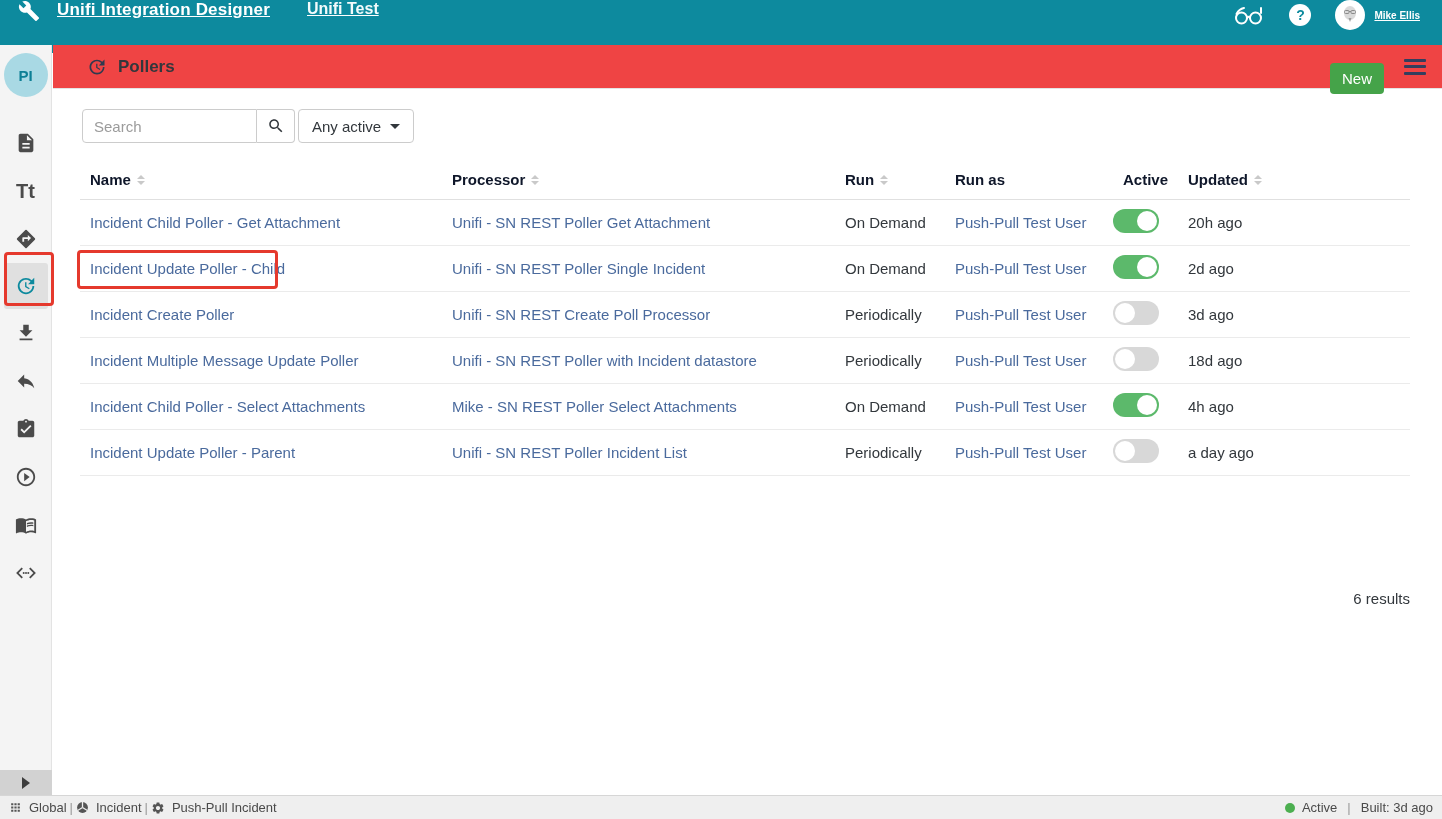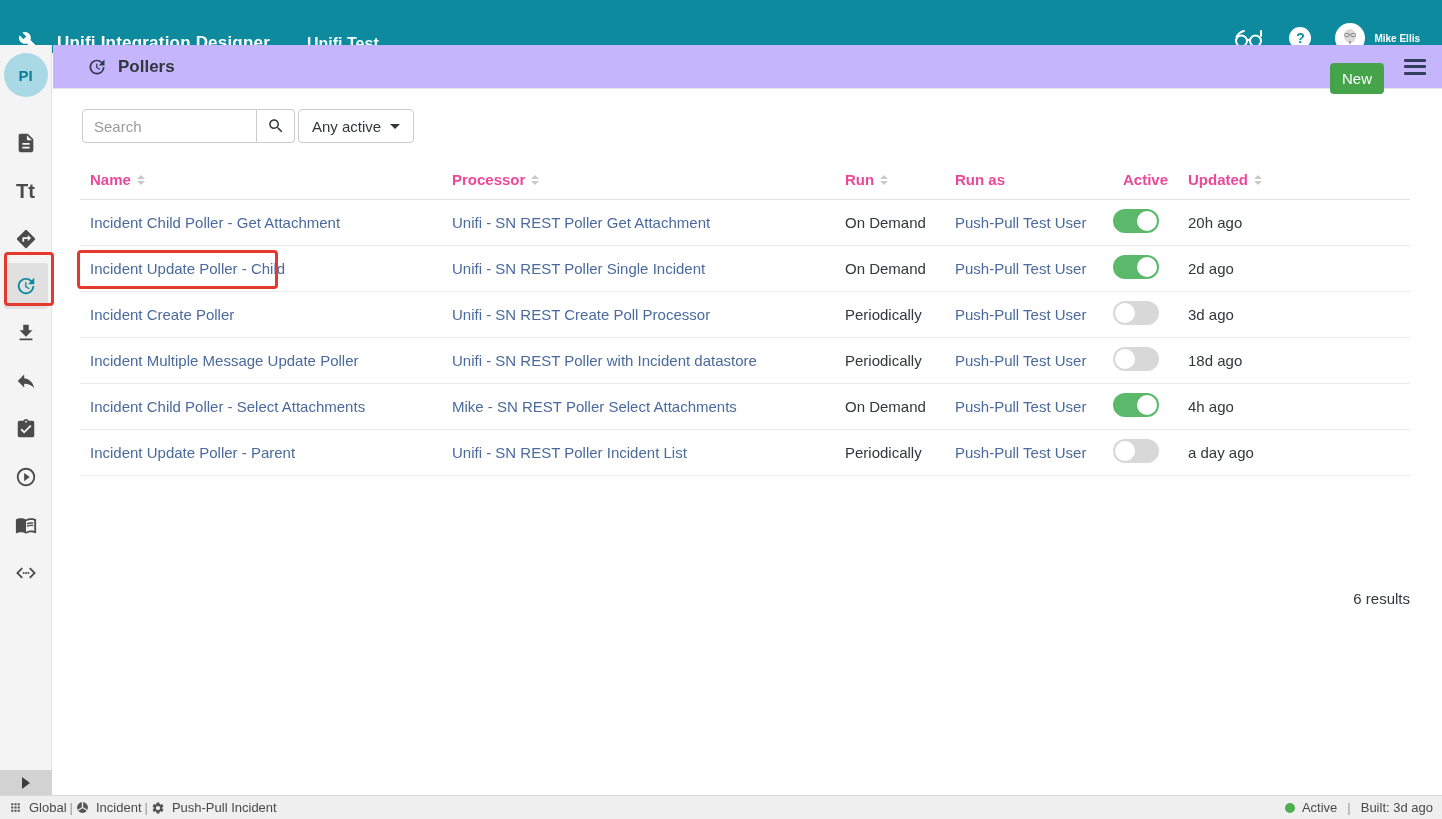--- a/index.html
+++ b/index.html
@@ -4,21 +4,21 @@
 <style>
   * { box-sizing: border-box; margin: 0; padding: 0; }
   html,body { width:1442px; height:819px; }
   body {
     font-family: "Liberation Sans", sans-serif;
     background:#fff; position:relative; overflow:hidden; color:#32373c;
   }
 
   
   .topbar { position:absolute; top:0; left:0; right:0; height:53px;
-    background:#0d8a9e; display:flex; align-items:flex-end; color:#fff; }
+    background:#0d8a9e; display:flex; align-items:flex-start; color:#fff;text-decoration:underline; }
   .topbar .wrench { margin:0 17px 0 18px; display:flex; }
   .app-title { font-size:17px; font-weight:bold; letter-spacing:.2px; }
   .app-subtitle { margin-left:37px; font-size:16px; font-weight:bold; color:#f2fbfc; }
   .topbar-right { margin-left:auto; display:flex; align-items:center; gap:24px; padding-right:22px; }
   .help-badge { width:22px; height:22px; border-radius:50%; background:#fff; color:#0d8a9e;
     font-size:14px; font-weight:bold; display:flex; align-items:center; justify-content:center; cursor:pointer; }
   .user-chip { display:flex; align-items:center; gap:9px; cursor:pointer; }
   .user-avatar { width:30px; height:30px; border-radius:50%; background:#fff; display:flex;
     align-items:center; justify-content:center; overflow:hidden; }
   .user-name { font-size:10px; font-weight:bold; }
@@ -36,21 +36,21 @@
   .side-item.active { background:#e0e0e0; border-radius:3px; height:46px; }
   .side-item.active svg { fill:#0d8a9e; }
   .tt-glyph { font-weight:bold; font-size:20px; letter-spacing:0; }
   .sidebar-expand { position:absolute; bottom:0; left:0; width:52px; height:25px;
     background:#d2d2d2; display:flex; align-items:center; justify-content:center; cursor:pointer; }
   .sidebar-expand i { width:0; height:0; border-top:6px solid transparent;
     border-bottom:6px solid transparent; border-left:8px solid #3d3d3d; }
 
   
   .main { position:absolute; top:45px; left:53px; right:0; bottom:24px; background:#fff; }
-  .page-header { height:44px; background:#c4b5fd; border-bottom:1px solid #e4e4e4;
+  .page-header { height:44px; background:#ef4444; border-bottom:1px solid #e4e4e4;
     display:flex; align-items:center; padding:0 16px 0 34px; }
   .page-header .title-icon { display:flex; margin-right:11px; }
   .page-header .title-icon svg { fill:#2f3a4f; }
   .page-title { font-size:17px; color:#32373c; }
   .new-btn { margin-left:auto; background:#45a349; color:#fff; font-size:15px;
     font-family:"Liberation Sans",sans-serif; border:none; border-radius:4px;
     padding:7px 12px; cursor:pointer;margin-top:23px; }
   .menu-btn { margin-left:20px; width:22px; height:16px; display:flex; flex-direction:column;
     justify-content:space-between; cursor:pointer; }
   .menu-btn i { display:block; height:3px; border-radius:1px; background:#333e5e; }
@@ -64,21 +64,21 @@
     background:#fff; display:flex; align-items:center; justify-content:center; cursor:pointer; }
   .search-btn svg { fill:#32373c; }
   .filter-btn { margin-left:3px; border:1px solid #ccc; border-radius:4px; background:#fff;
     display:flex; align-items:center; gap:9px; padding:0 13px; font-size:15px; color:#32373c; cursor:pointer; }
   .filter-btn i { width:0; height:0; border-left:5px solid transparent;
     border-right:5px solid transparent; border-top:5px solid #32373c; }
 
   
   .table { margin:17px 0 0 27px; width:1330px; }
   .tgrid { display:grid; grid-template-columns:372px 393px 110px 158px 75px 1fr; align-items:center; }
-  .thead { height:40px; border-bottom:1px solid #e0e0e0; font-size:15px; font-weight:bold; color:#ec4899; }
+  .thead { height:40px; border-bottom:1px solid #e0e0e0; font-size:15px; font-weight:bold; color:#0f172a; }
   .th { display:flex; align-items:center; cursor:pointer; }
   .th.nosort { cursor:default; }
   .pad-l { padding-left:10px; }
   .sort { display:inline-flex; flex-direction:column; gap:2px; margin-left:6px; }
   .sort i { width:0; height:0; border-left:4px solid transparent; border-right:4px solid transparent; }
   .sort .up { border-bottom:4px solid #c9c9c9; }
   .sort .down { border-top:4px solid #c9c9c9; }
   .trow { height:46px; border-bottom:1px solid #ebebeb; font-size:15px; }
   .cell-link { color:#4a6a9d; text-decoration:none; cursor:pointer; }
   .cell-text { color:#32373c; }

